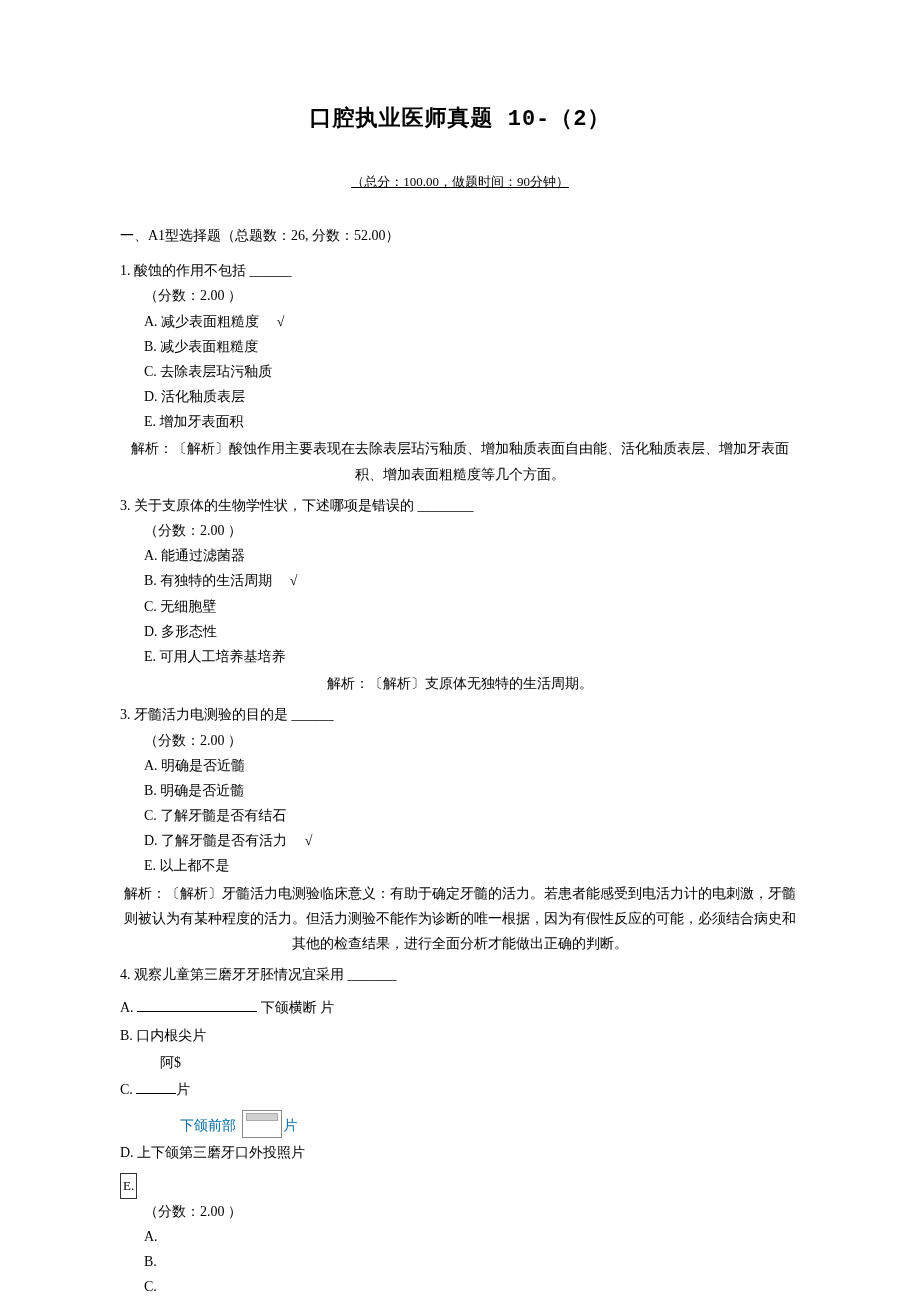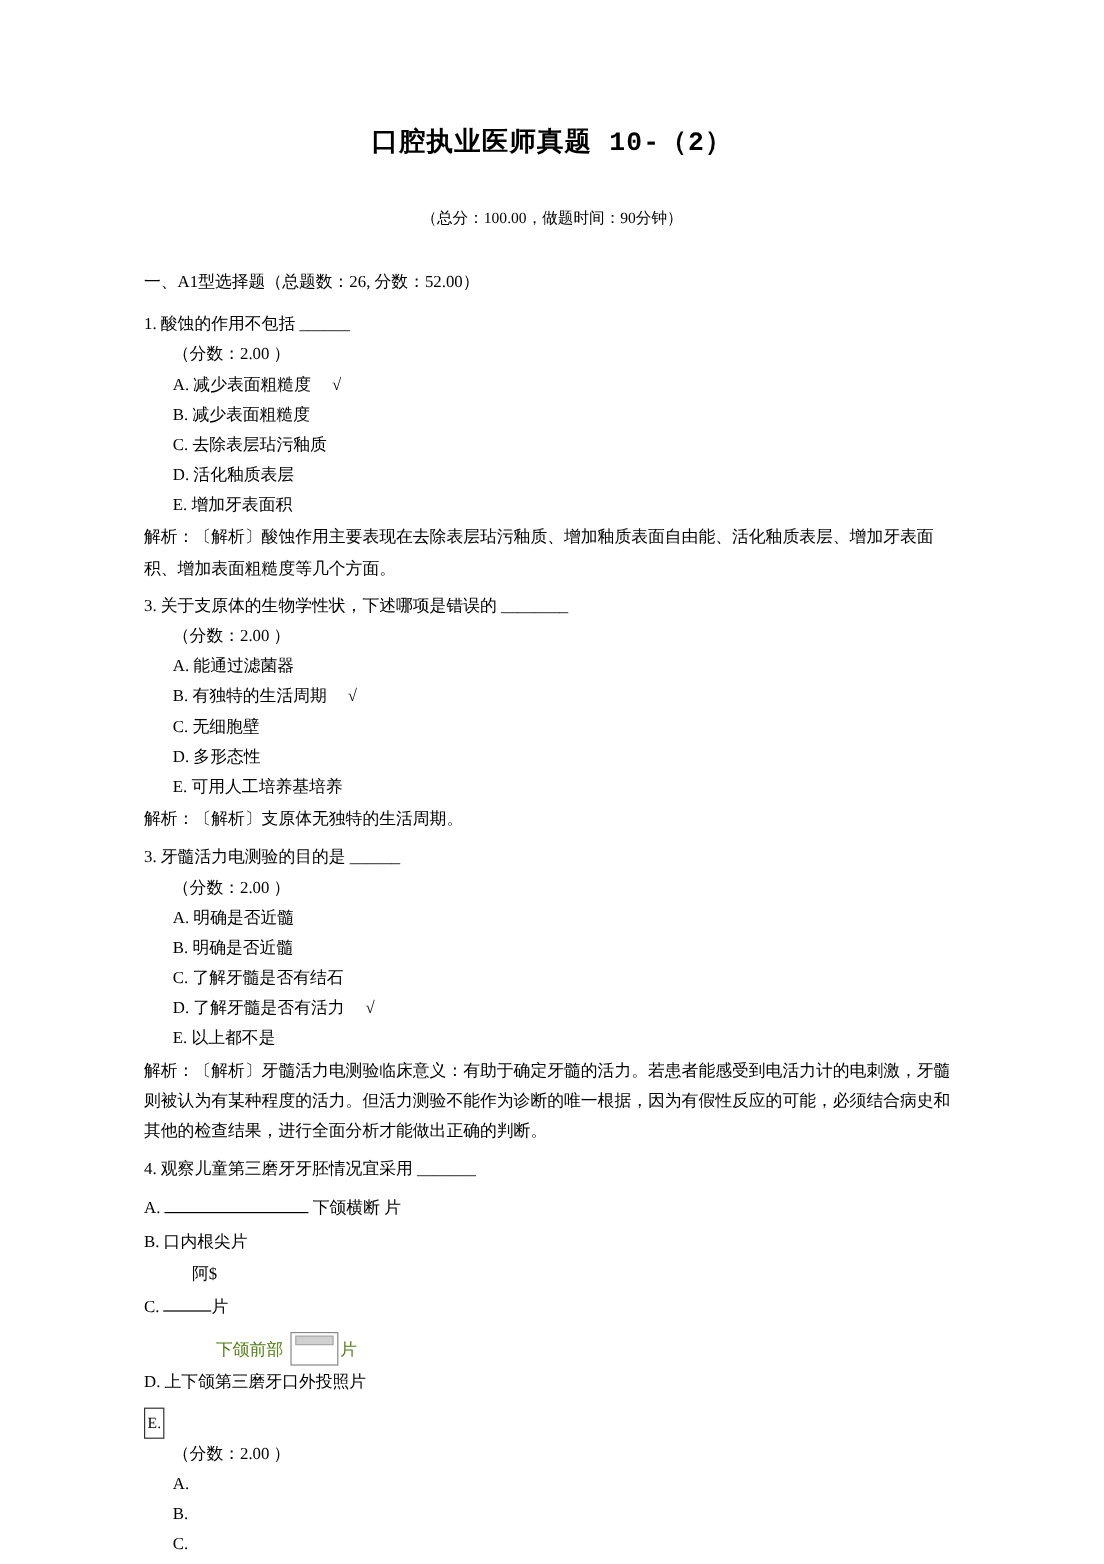--- a/index.html
+++ b/index.html
@@ -17,60 +17,62 @@
       font-size: 22px;
       font-weight: bold;
       margin-bottom: 30px;
       letter-spacing: 1px;
       font-family: Liberation Mono, monospace;
     }
     .subtitle {
       text-align: center;
       font-size: 13px;
       margin-bottom: 30px;
+      text-decoration: underline;
     }
     .section-head {
       font-size: 14px;
       margin-bottom: 10px;
     }
     .question-stem {
       margin-top: 6px;
     }
     .score {
       padding-left: 24px;
     }
     .option {
       padding-left: 24px;
     }
     .option .chk {
       display: inline-block;
       margin-left: 14px;
     }
     .explain {
       margin-top: 2px;
+      text-align: center;
     }
     .q4-line { margin-top: 2px; }
     .q4-blank {
       display: inline-block;
       border-bottom: 1px solid #000;
       width: 120px;
       height: 1em;
       vertical-align: baseline;
     }
     .q4-short-blank {
       display: inline-block;
       border-bottom: 1px solid #000;
       width: 40px;
       height: 1em;
       vertical-align: baseline;
     }
     .q4-indent {
       padding-left: 40px;
     }
-    .grey-txt { color: #4d7c0f; }
+    .grey-txt { color: #0369a1; }
     .box-img {
       display: inline-block;
       width: 40px;
       height: 28px;
       border: 1px solid #888;
       vertical-align: bottom;
       position: relative;
       margin: 0 2px;
       background: #fff;
     }

